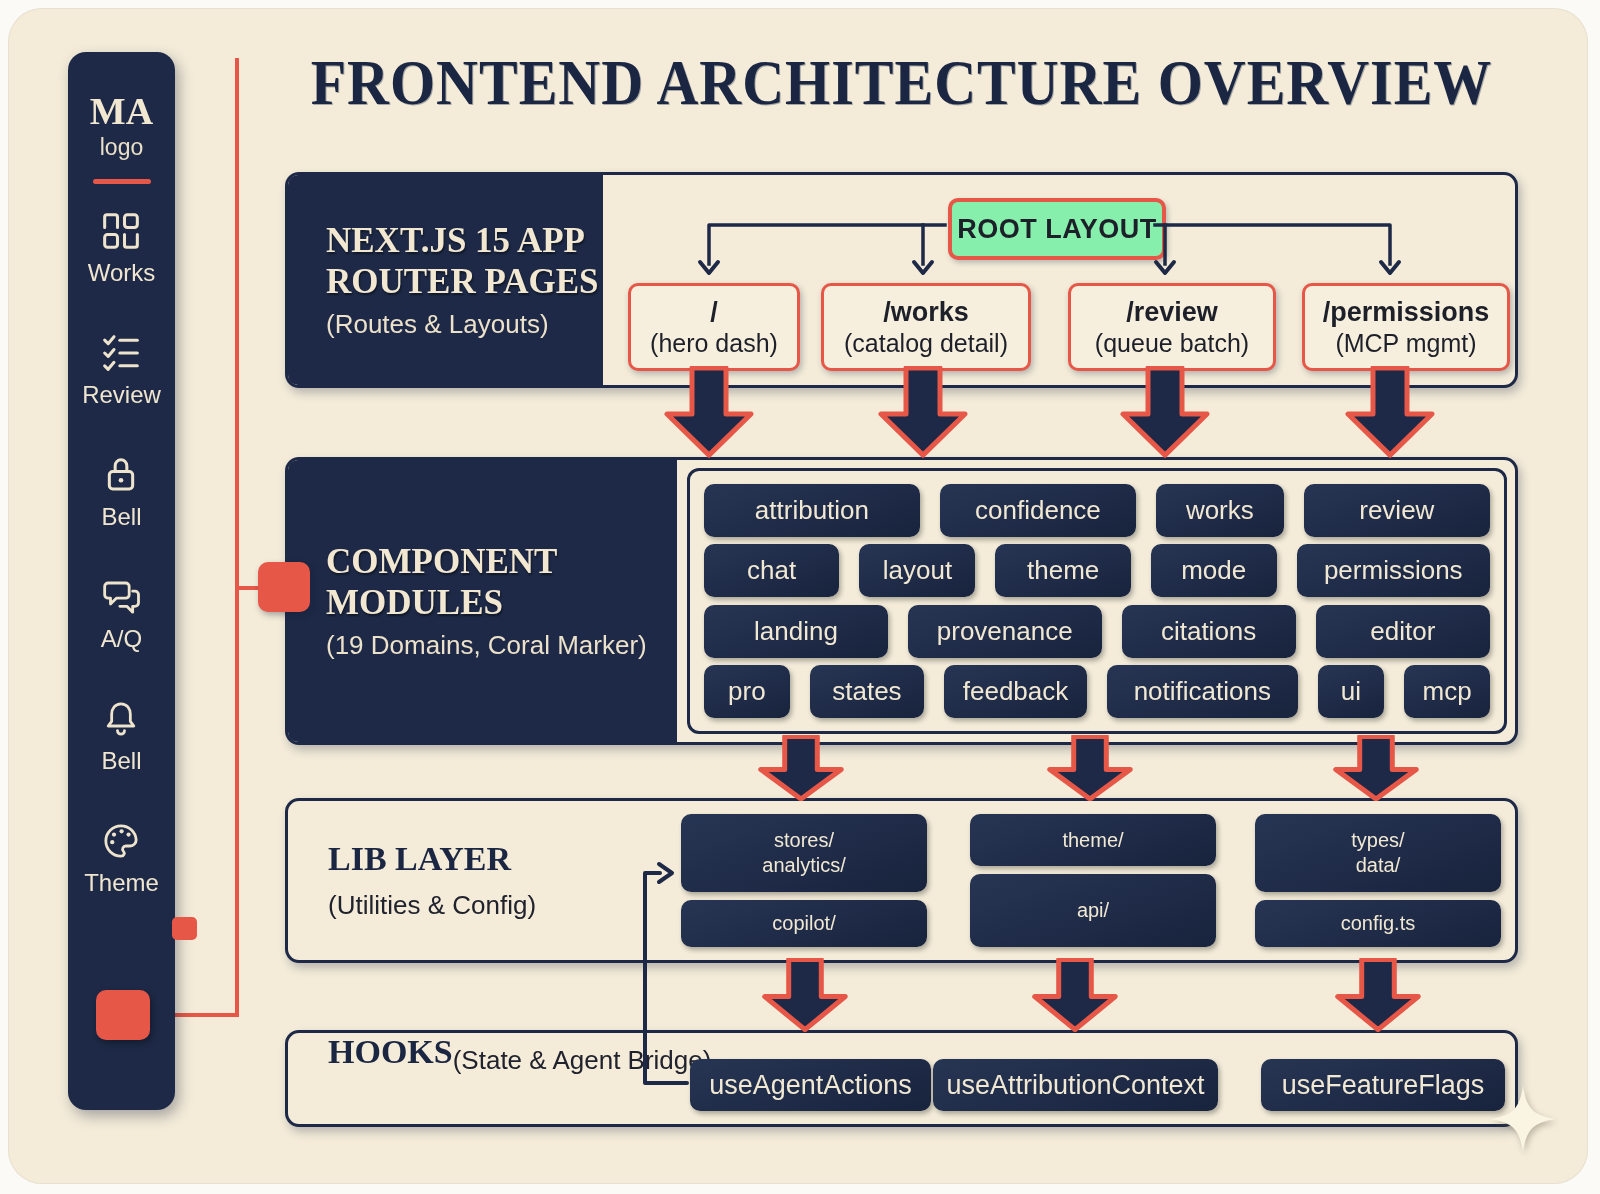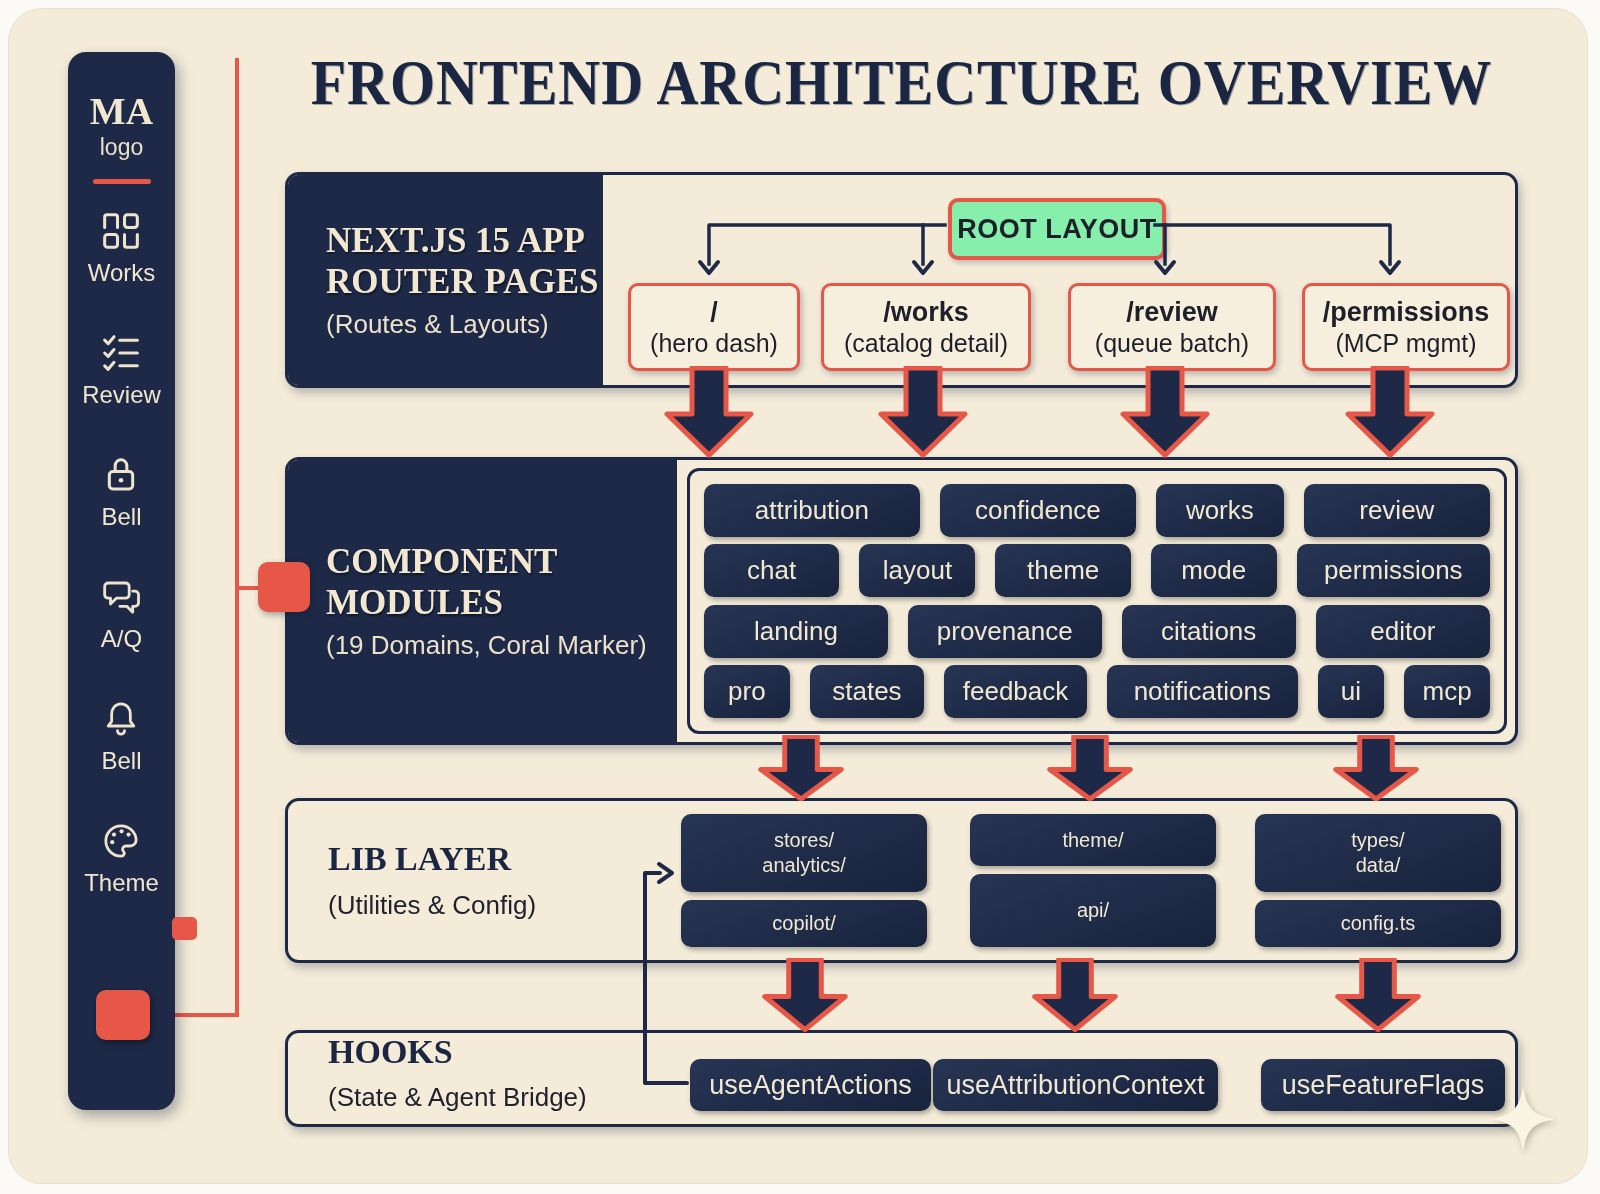--- a/index.html
+++ b/index.html
@@ -49,21 +49,21 @@
               display:flex;flex-direction:column;justify-content:center;padding-left:38px;box-sizing:border-box;}
   .router-panel{width:315px;}
   .comps-panel{width:389px;}
   .panel-heading{font-family:"Liberation Serif",serif;font-weight:700;font-size:35px;color:#f2e8d2;
                  line-height:1.18;white-space:pre-line;text-shadow:1px 2px 2px rgba(0,0,0,.45);}
   .panel-sub{font-size:26px;color:#ece1ca;margin-top:7px;}
 
   .ink-heading{font-family:"Liberation Serif",serif;font-weight:700;font-size:34px;color:#1b2742;line-height:1.1;}
   .ink-sub{font-size:26px;color:#20222e;margin-top:12px;}
   .lib-head{position:absolute;left:40px;top:0;bottom:0;display:flex;flex-direction:column;justify-content:center;}
-  .hooks-head{position:absolute;left:40px;top:0;bottom:4px;display:flex;flex-direction:column;justify-content:flex-start;}
+  .hooks-head{position:absolute;left:40px;top:0;bottom:4px;display:flex;justify-content:flex-start;}
 
   
   .root-box{position:absolute;left:660px;top:23px;width:210px;height:54px;background:#86efac;
             border:4px solid #e65748;border-radius:10px;display:flex;align-items:center;justify-content:center;
             font-weight:700;font-size:27px;color:#1d1f29;letter-spacing:.5px;z-index:7;
             box-shadow:2px 3px 5px rgba(27,39,66,.25);}
   .route{position:absolute;top:108px;height:88px;background:#f7efdd;border:3.5px solid #e65748;border-radius:10px;
          display:flex;flex-direction:column;align-items:center;justify-content:center;z-index:7;
          box-shadow:2px 3px 6px rgba(27,39,66,.3);box-sizing:border-box;}
   .route-path{font-size:27px;font-weight:700;color:#1d1f29;line-height:1.2;}

